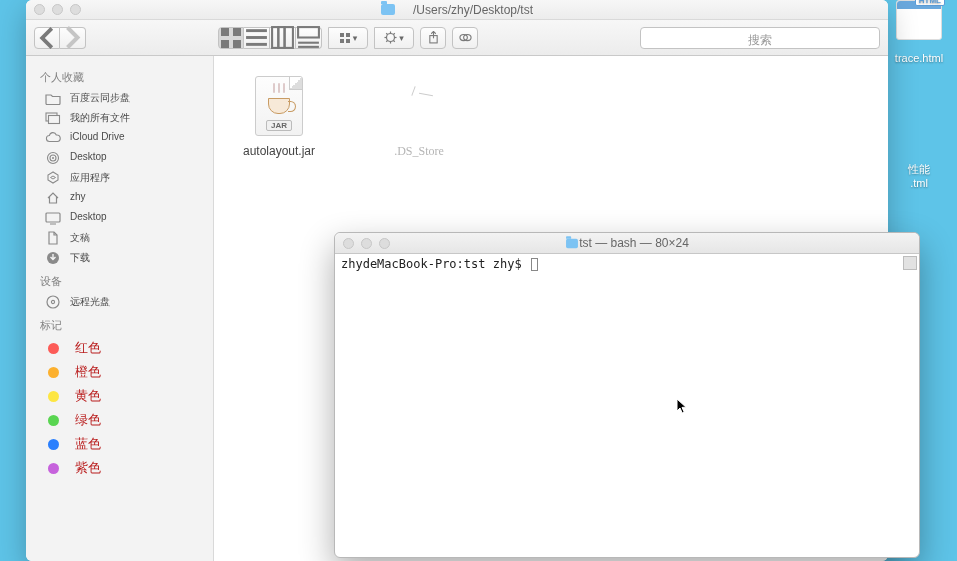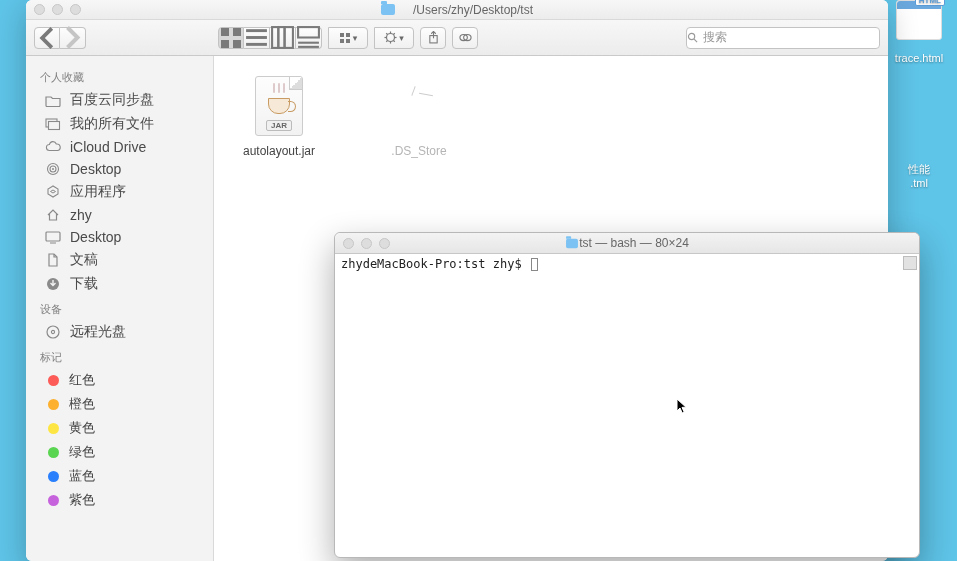--- a/index.html
+++ b/index.html
@@ -69,47 +69,47 @@
   display: flex; align-items: center; justify-content: center;
   color: #6a6a6a; font-size: 12px;
 }
 .btn-group .tbtn:first-child { border-radius: 4px 0 0 4px; }
 .btn-group .tbtn:last-child  { border-radius: 0 4px 4px 0; }
 .btn-group .tbtn + .tbtn { border-left: none; }
 .tbtn.single { border-radius: 4px; }
 .tbtn.active { background: #d8d8d8; }
 .spacer { flex: 1; }
 .search {
-  width: 194px; height: 22px;
+  width: 240px; height: 22px;
   border: 1px solid #c3c3c3; border-radius: 4px;
-  background: #fff; display: flex; align-items: center; 
-  color: #9a9a9a; gap: 5px; font-size: 12px;
+  background: #fff; display: flex; align-items: center; justify-content: center;
+  color: #9a9a9a; gap: 5px; font-size: 12px; flex-direction: column;
 }
 .caret { font-size: 9px; margin-left: 2px; }
 
 .finder-body { flex: 1; display: flex; }
 
 .sidebar {
   width: 188px; background: #f3f3f3; border-right: 1px solid #d9d9d9;
   padding-top: 8px; overflow-y: auto;
 }
 .sb-head {
   font-size: 11px; color: #808080; padding: 6px 14px 3px;
 }
 .sb-item {
-  display: flex; align-items: center; gap: 8px;
-  padding: 3px 14px 3px 18px; font-size: 14px; color: #4a4a4a;
+  display: flex; align-items: flex-start; gap: 8px;
+  padding: 3px 14px 3px 18px; font-size: 10px; color: #4a4a4a;
   cursor: default;
 }
 .sb-icon {
   width: 18px; height: 14px; display: flex; align-items: center; justify-content: center;
   color: #8a8a8a;
 }
 .sb-icon svg { width: 16px; height: 14px; }
-.tag-item { display: flex; align-items: center; gap: 10px; padding: 3px 14px 3px 22px; font-size: 13px; color: #404040;}
+.tag-item { display: flex; align-items: center; gap: 16px; padding: 3px 14px 3px 22px; font-size: 13px; color: #b91c1c;}
 .dot { width: 11px; height: 11px; border-radius: 50%; }
 
 .content {
   flex: 1; background: #fff; padding: 18px 10px; display: flex; gap: 30px;
   align-items: flex-start;
 }
 .file {
   width: 110px; text-align: center; font-size: 12px; color: #444;
 }
 .file-icon {
@@ -138,21 +138,21 @@
 .jar-label {
   font-size: 8px; font-weight: bold; color:#666; border:1px solid #bbb;
   padding: 0 4px; margin-bottom: 4px; border-radius: 2px; background:#f0f0f0;
 }
 .ds-icon {
   width: 48px; height: 60px; background: #fff;
   position: relative;
 }
 .ds-icon::before{content:"";position:absolute;top:10px;left:18px;width:1px;height:10px;background:#ccc;transform:rotate(20deg);}
 .ds-icon::after{content:"";position:absolute;top:18px;left:24px;width:14px;height:1px;background:#ccc;transform:rotate(10deg);}
-.file-name.dim { color:#b5b5b5; }
+.file-name.dim { color:#b5b5b5;font-family:Liberation Serif, serif; }
 
 
 .terminal {
   position: absolute;
   left: 334px; top: 232px;
   width: 586px; height: 326px;
   background: #fff;
   border: 1px solid #b8b8b8;
   border-radius: 6px;
   box-shadow: 0 14px 34px rgba(0,0,0,.32);

